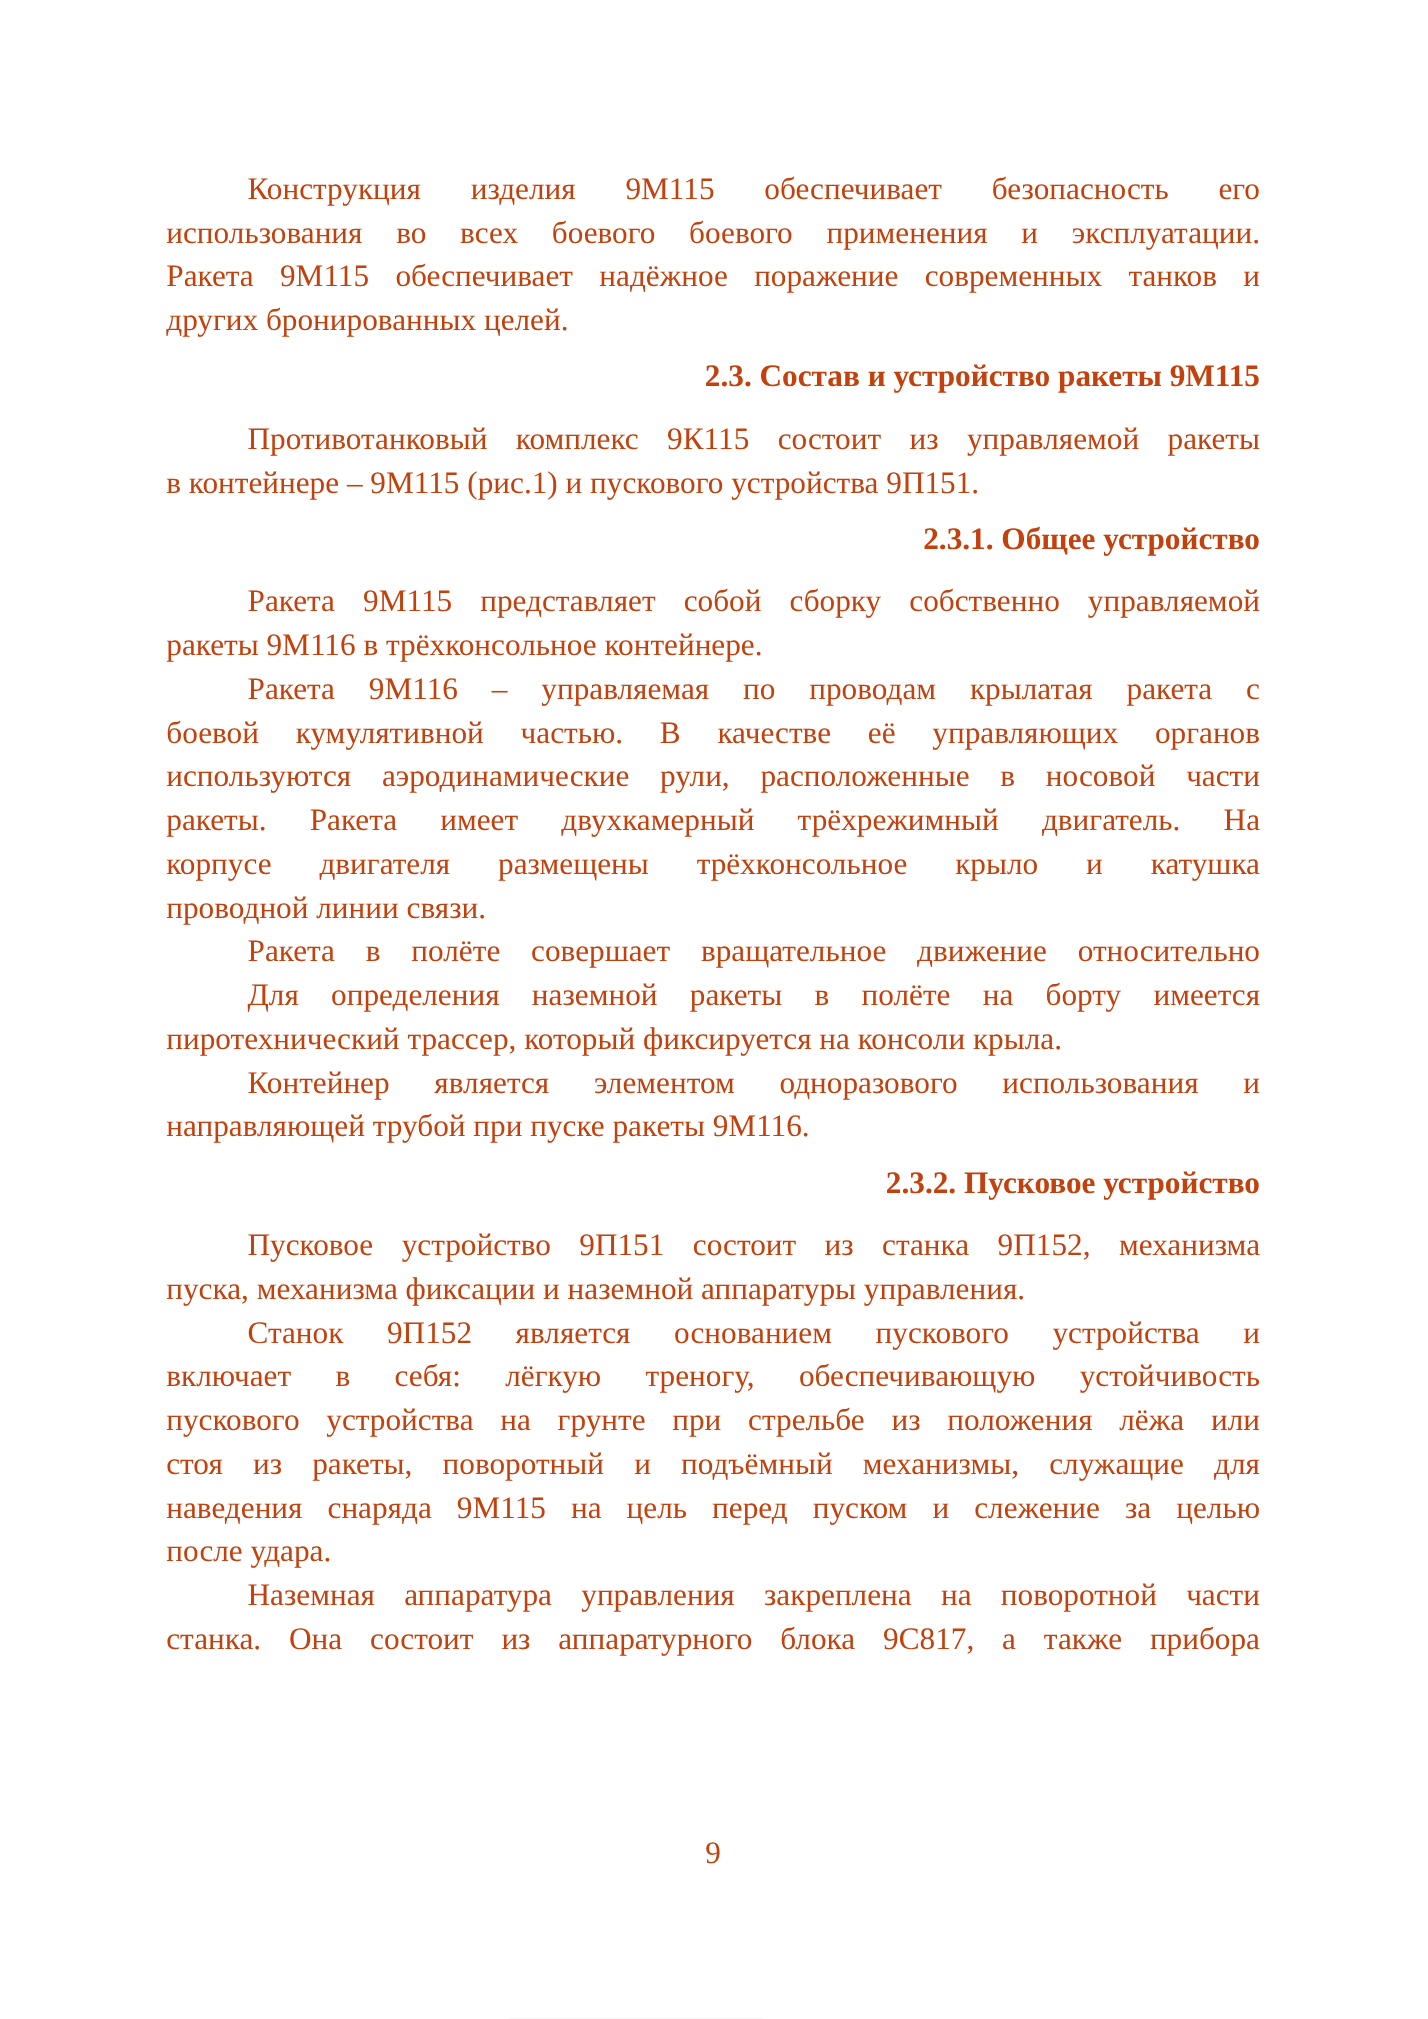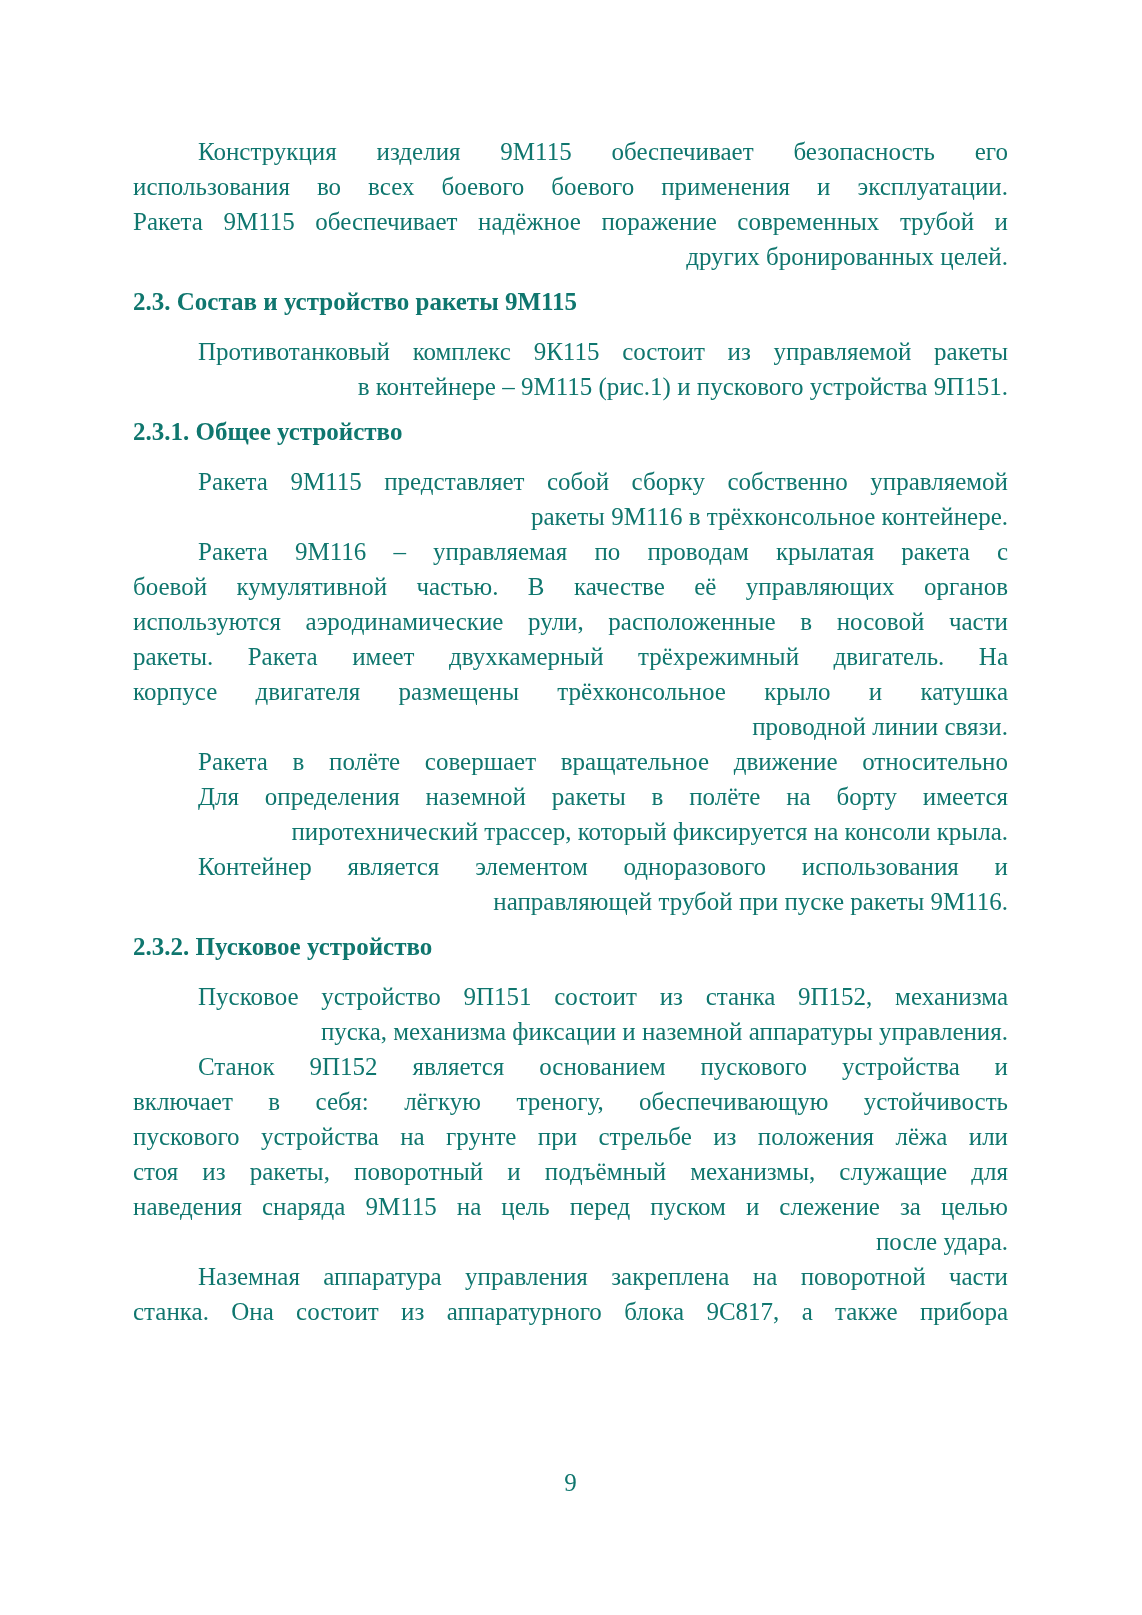--- a/index.html
+++ b/index.html
@@ -5,47 +5,47 @@
   html, body {
     margin: 0;
     padding: 0;
     background: #e8e8e8;
   }
   .page {
     position: relative;
     width: 1142px;
     height: 1615px;
     background: #ffffff;
-    color: #0f766e;
+    color: #c2410c;
     font-family: "Liberation Serif", "DejaVu Serif", serif;
     overflow: hidden;
   }
   .content {
     position: absolute;
     left: 133px;
     top: 134px;
     width: 875px;
     font-size: 25px;
     line-height: 35px;
   }
   .para { margin: 0; padding: 0; }
   .line {
-    text-align: right;
+    text-align: left;
     text-justify: inter-word;
   }
   .line.justify {
     text-align: justify;
     text-align-last: justify;
   }
   .line.first {
     text-indent: 65px;
   }
   .heading {
     font-weight: bold;
-    text-align: left;
+    text-align: right;
     margin-top: 10px;
     margin-bottom: 15px;
   }
   .footer {
     position: absolute;
     left: 133px;
     top: 1465px;
     width: 875px;
     text-align: center;
     font-size: 25px;
@@ -54,21 +54,21 @@
 </style>
 </head>
 <body>
 
 <div class="page">
   <div class="content">
 
     <div class="para">
       <div class="line justify first">Конструкция  изделия  9М115  обеспечивает  безопасность  его</div>
       <div class="line justify">использования во всех боевого боевого применения и эксплуатации.</div>
-      <div class="line justify">Ракета 9М115 обеспечивает надёжное поражение современных трубой и</div>
+      <div class="line justify">Ракета 9М115 обеспечивает надёжное поражение современных танков и</div>
       <div class="line">других бронированных целей.</div>
     </div>
 
     <div class="heading">2.3. Состав и устройство ракеты 9М115</div>
 
     <div class="para">
       <div class="line justify first">Противотанковый комплекс 9К115 состоит из управляемой ракеты</div>
       <div class="line">в контейнере – 9М115 (рис.1) и пускового устройства 9П151.</div>
     </div>
 

